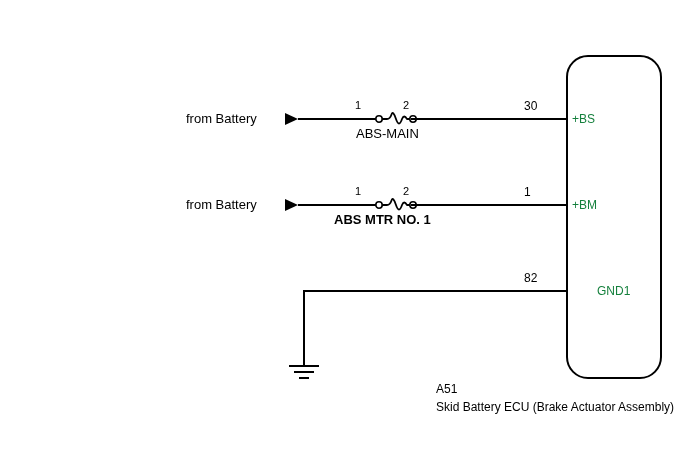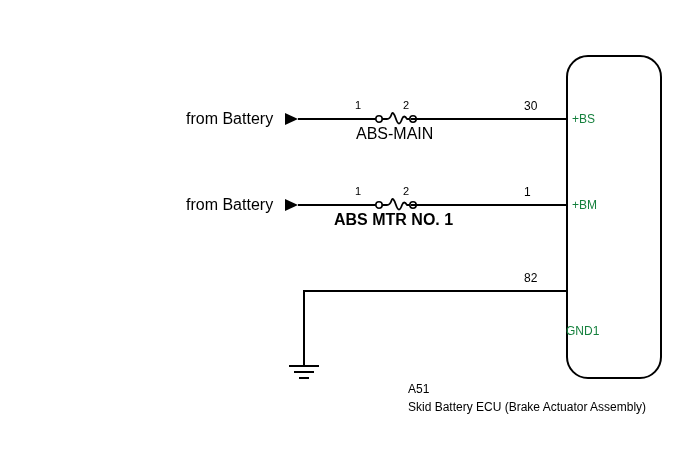--- a/index.html
+++ b/index.html
@@ -20,21 +20,21 @@
   .wire {
     position: absolute;
     background: #000000;
   }
   .h-wire { height: 2px; }
   .v-wire { width: 2px; }
 
   .label {
     position: absolute;
     color: #000000;
-    font-size: 16px;
+    font-size: 13px;
     line-height: 14px;
     white-space: nowrap;
   }
   .label-sm {
     font-size: 11px;
   }
   .pin-num {
     position: absolute;
     font-size: 12px;
     color: #000000;
@@ -62,20 +62,21 @@
   }
   .fuse {
     position: absolute;
   }
   .caption {
     position: absolute;
     font-size: 12px;
     line-height: 17px;
     color: #000000;
     white-space: nowrap;
+    margin-left: 28px;
   }
   .gnd {
     position: absolute;
   }
 </style>
 </head>
 <body>
 
 <div id="canvas">
 
@@ -124,21 +125,21 @@
 
   <div class="wire h-wire" style="left:411px; top:204px; width:157px;"></div>
 
   <div class="pin-num" style="left:524px; top:185px; width:34px;">1</div>
   <div class="terminal-name" style="left:572px; top:198px;text-align:center;">+BM</div>
 
   <div class="wire h-wire" style="left:303px; top:290px; width:265px;"></div>
   <div class="wire v-wire" style="left:303px; top:290px; height:75px;"></div>
 
   <div class="pin-num" style="left:524px; top:271px; width:34px;">82</div>
-  <div class="terminal-name" style="left:566px; top:284px;margin-top:40px;">GND1</div>
+  <div class="terminal-name" style="left:597px; top:284px;">GND1</div>
 
   <div class="gnd" style="left:284px; top:362px;">
     <svg width="40" height="22" viewBox="0 0 40 22">
       <line x1="5" y1="4" x2="35" y2="4" stroke="#000000" stroke-width="2"></line>
       <line x1="10" y1="10" x2="30" y2="10" stroke="#000000" stroke-width="2"></line>
       <line x1="15" y1="16" x2="25" y2="16" stroke="#000000" stroke-width="2"></line>
     </svg>
   </div>
 
   <div class="caption" style="left:408px; top:381px;">A51</div>

